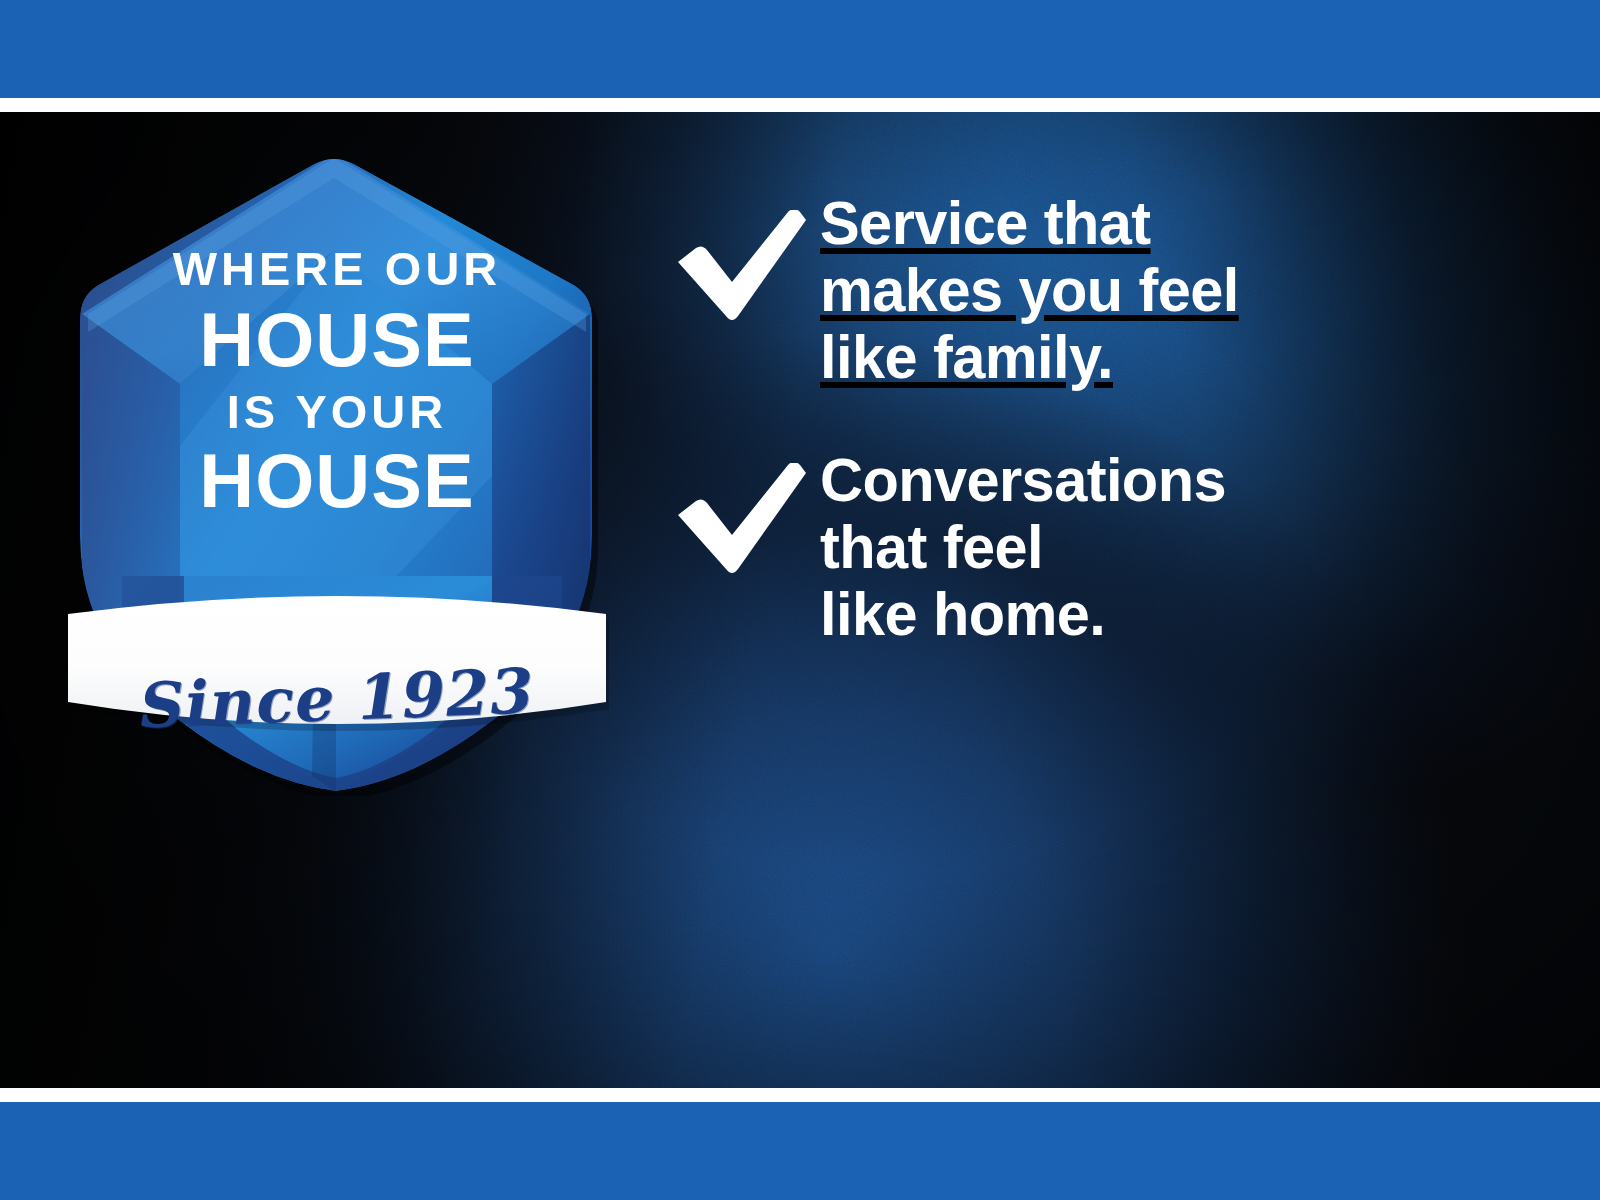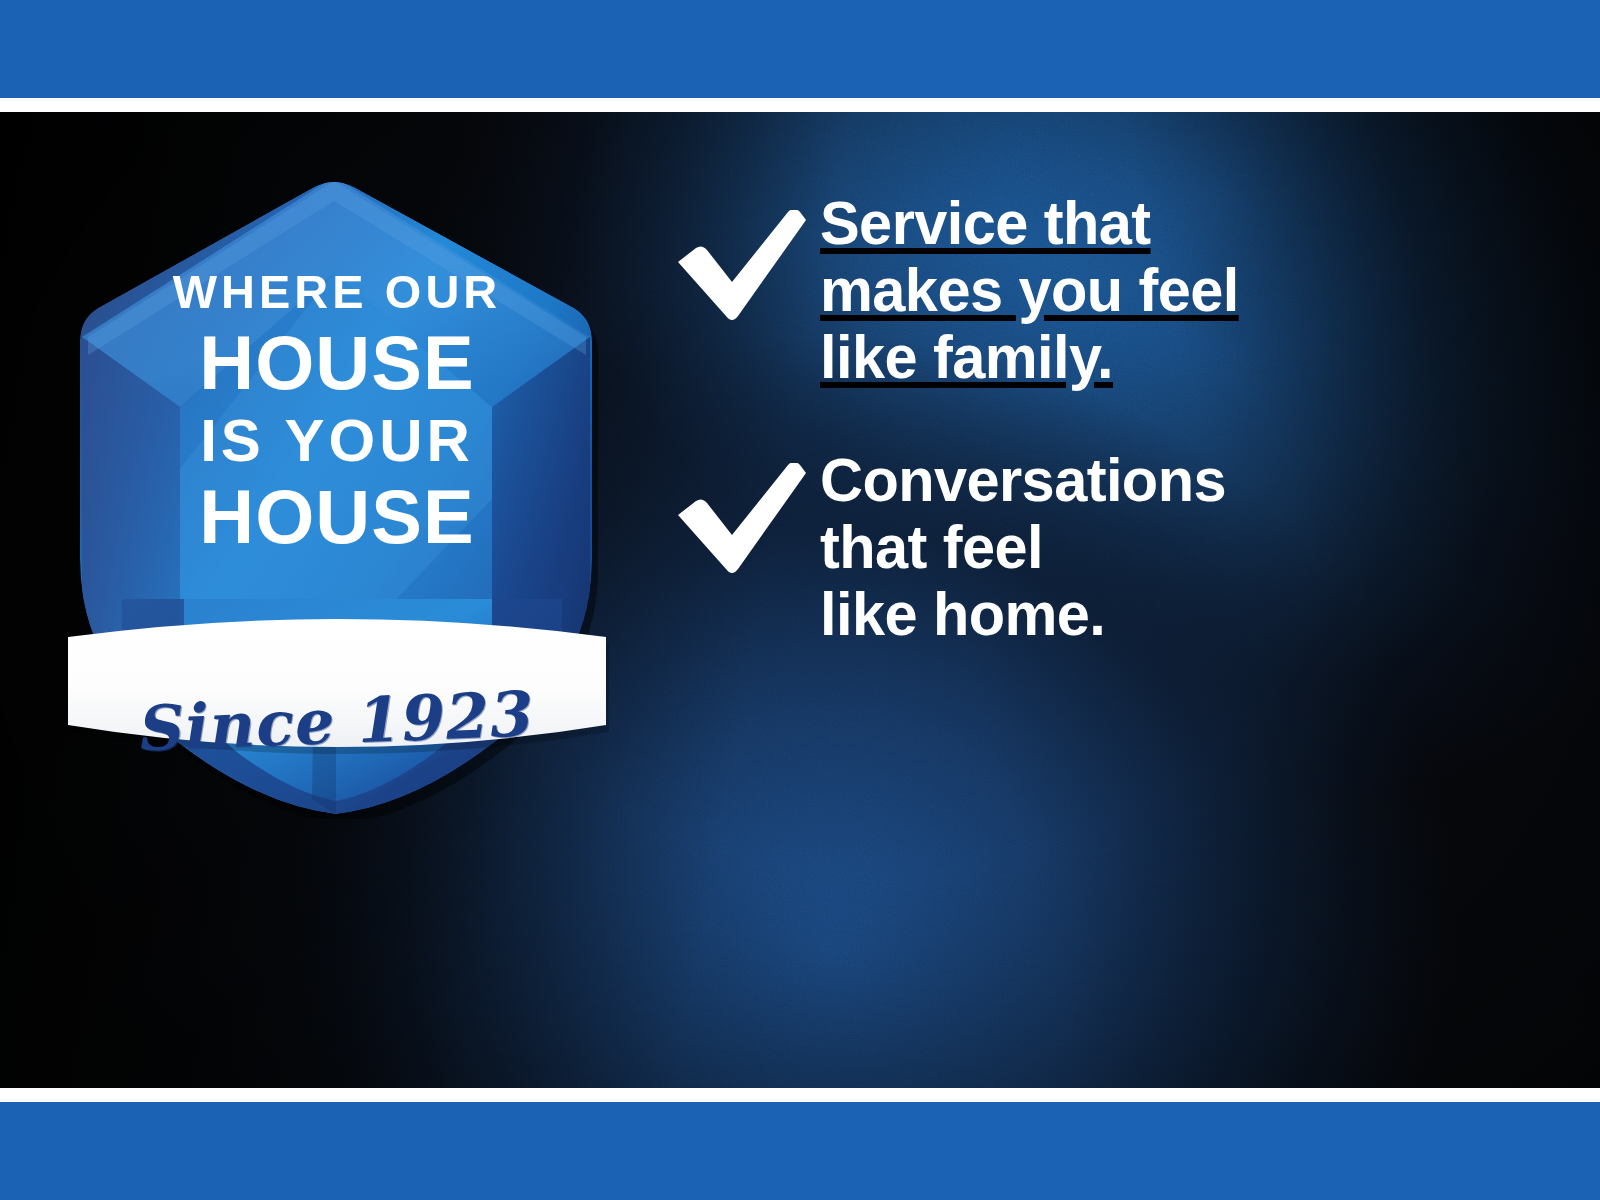--- a/index.html
+++ b/index.html
@@ -95,21 +95,21 @@
     position: absolute;
     left: -20px; top: -20px; right: -20px; bottom: -20px;
     opacity: 0.30;
     mix-blend-mode: overlay;
   }
 
   
   .emblem {
     position: absolute;
     left: 62px;
-    top: 169px;
+    top: 146px;
     width: 550px;
     height: 650px;
   }
   .emblem svg { display: block; }
 
   .ribbon-text {
     position: absolute;
     left: 0;
     top: 516px;
     width: 550px;
@@ -141,21 +141,21 @@
     letter-spacing: 4px;
     margin-bottom: 10px;
     transform: scaleX(1.02);
   }
   .st-2 {
     font-size: 76px;
     letter-spacing: 1px;
     margin-bottom: 10px;
   }
   .st-3 {
-    font-size: 60px;
+    font-size: 47px;
     letter-spacing: 4px;
     margin-bottom: 8px;
   }
   .st-4 {
     font-size: 76px;
     letter-spacing: 1px;
   }
 
   
   .bullets {

